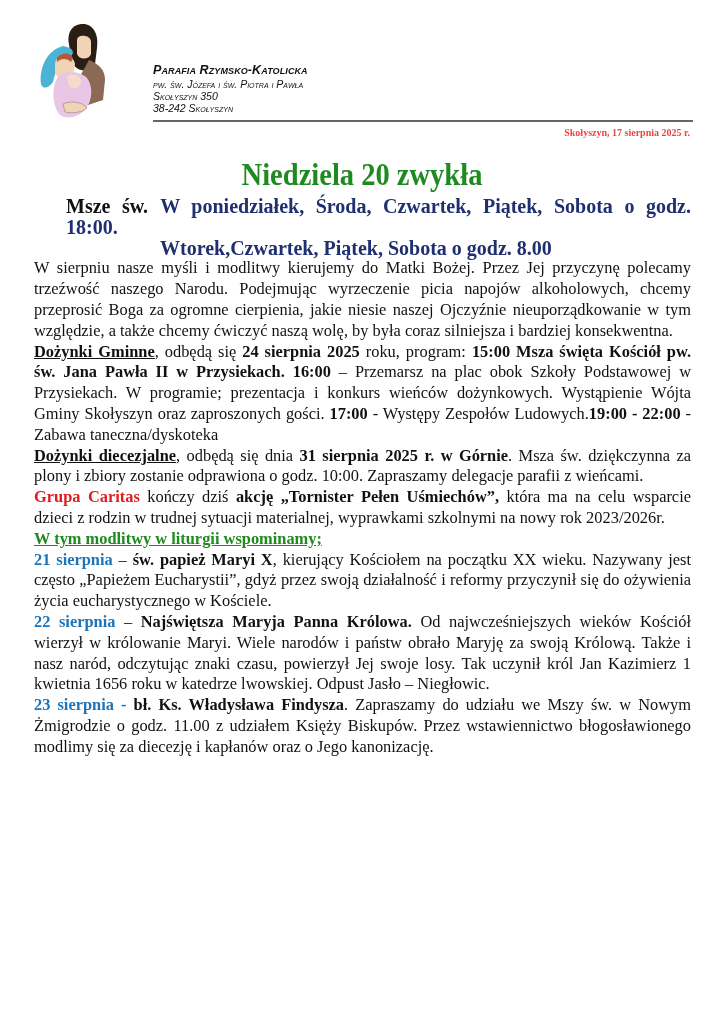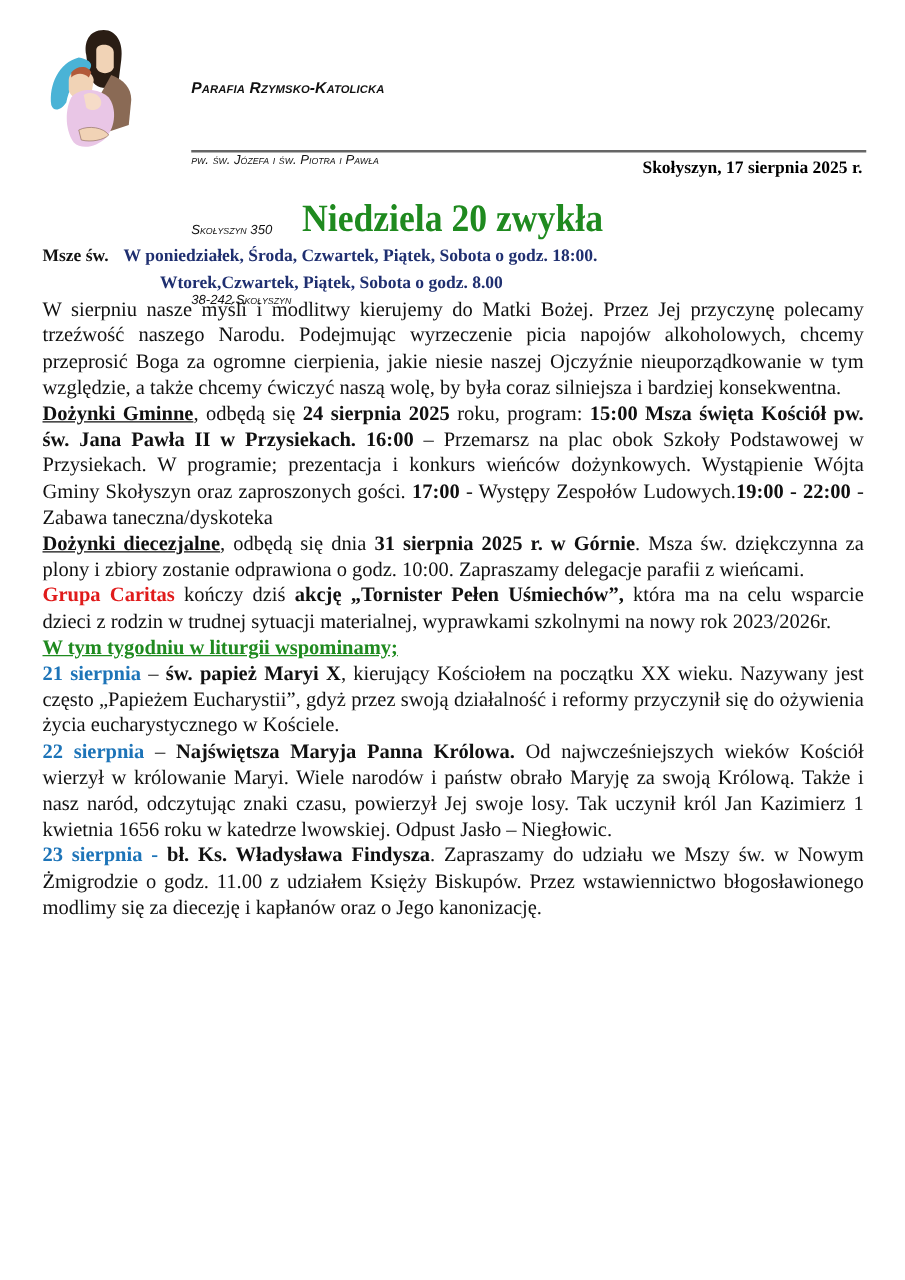--- a/index.html
+++ b/index.html
@@ -1,27 +1,27 @@
 <!DOCTYPE html>
 <html><head>
   <meta charset="utf-8">
   <style>
     html, body { margin: 0; padding: 0; background: #ffffff; }
     body { width: 724px; height: 1024px; position: relative; overflow: hidden; }
     .page { position: absolute; left: 0; top: 0; width: 724px; height: 1023px; }
     .logo { position: absolute; left: 33px; top: 20px; width: 88px; height: 104px; }
     .org { position: absolute; left: 153px; top: 63px; font-family: "Liberation Sans", sans-serif; font-style: italic; color: #111; }
     .org .l1 { font-size: 12.5px; font-weight: bold; font-variant: small-caps; letter-spacing: 0.1px; line-height: 15px; }
-    .org .l2, .org .l3, .org .l4 { font-size: 10.5px; font-variant: small-caps; line-height: 12px; margin-top: 44px; }
+    .org .l2, .org .l3, .org .l4 { font-size: 10.5px; font-variant: small-caps; line-height: 12px; }
     .hline { position: absolute; left: 153px; top: 120px; width: 540px; height: 2px; background: #666; }
-    .dateline { position: absolute; right: 34px; top: 127px; font-family: "Liberation Serif", serif; font-weight: bold; font-size: 14px; color: #000000; }
+    .dateline { position: absolute; right: 34px; top: 127px; font-family: "Liberation Serif", serif; font-weight: bold; font-size: 10px; color: #ef4444; }
     .title { position: absolute; left: 0; width: 724px; top: 157px; text-align: center; font-family: "Liberation Serif", serif; font-weight: bold; font-size: 31px; color: #1f8a1f; letter-spacing: 0px; transform: scaleX(0.92); }
     .body { position: absolute; left: 34px; top: 196px; width: 657px; font-family: "Liberation Serif", serif; font-size: 16.4px; line-height: 20.8px; color: #111; text-align: justify; }
     .body p { margin: 0; }
-    .msze { font-weight: bold; font-size: 14px; }
+    .msze { font-weight: bold; font-size: 20px; margin-left: 32px; }
     .msze .navy { color: #1f2f70; }
     .msze .row2 { padding-left: 94px; color: #1f2f70; }
     .b { font-weight: bold; }
     .u { text-decoration: underline; }
     .red { color: #e01b1b; font-weight: bold; }
     .green { color: #1f8a1f; font-weight: bold; text-decoration: underline; }
     .blue { color: #1d74b8; font-weight: bold; }
     .gap { display: inline-block; width: 12px; }
   </style>
 </head>
@@ -66,21 +66,21 @@
 
 
     <p>W sierpniu nasze myśli i modlitwy kierujemy do Matki Bożej. Przez Jej przyczynę polecamy trzeźwość naszego Narodu. Podejmując wyrzeczenie picia napojów alkoholowych, chcemy przeprosić Boga za ogromne cierpienia, jakie niesie naszej Ojczyźnie nieuporządkowanie w tym względzie, a także chcemy ćwiczyć naszą wolę, by była coraz silniejsza i bardziej konsekwentna.</p>
 
     <p><span class="b u">Dożynki Gminne</span><span>, odbędą się </span><span class="b">24 sierpnia 2025</span><span> roku, program:  </span><span class="b">15:00 Msza święta Kościół pw. św. Jana Pawła II w Przysiekach. 16:00</span><span> – Przemarsz na plac obok Szkoły Podstawowej w Przysiekach. W programie; prezentacja i konkurs wieńców dożynkowych. Wystąpienie Wójta Gminy Skołyszyn oraz zaproszonych gości. </span><span class="b">17:00</span><span> - Występy Zespołów Ludowych.</span><span class="b">19:00 - 22:00</span><span> - Zabawa taneczna/dyskoteka</span></p>
 
     <p><span class="b u">Dożynki diecezjalne</span><span>, odbędą się dnia </span><span class="b">31 sierpnia 2025 r. w Górnie</span><span>. Msza św. dziękczynna za plony i zbiory zostanie odprawiona o godz. 10:00. Zapraszamy delegacje parafii z wieńcami.</span></p>
 
     <p><span class="red">Grupa Caritas</span><span> kończy dziś  </span><span class="b">akcję „Tornister Pełen Uśmiechów”,</span><span>   która ma na celu wsparcie dzieci z rodzin w trudnej sytuacji materialnej, wyprawkami szkolnymi na nowy rok 2023/2026r.</span></p>
 
-    <p class="green">W tym tygodniu w liturgii wspominamy;</p>
+    <p class="green">W tym modlitwy w liturgii wspominamy;</p>
 
 
     <p><span class="blue">21 sierpnia</span><span> – </span><span class="b">św. papież Maryi X</span><span>, kierujący Kościołem na początku XX wieku. Nazywany jest często „Papieżem Eucharystii”, gdyż przez swoją działalność i reformy przyczynił się do ożywienia życia eucharystycznego w Kościele.</span></p>
 
     <p><span class="blue">22 sierpnia</span><span> – </span><span class="b">Najświętsza Maryja Panna Królowa.</span><span> Od najwcześniejszych wieków Kościół wierzył w królowanie Maryi. Wiele narodów i państw obrało Maryję za swoją Królową. Także i nasz naród, odczytując znaki czasu, powierzył Jej swoje losy. Tak uczynił król Jan Kazimierz 1 kwietnia 1656 roku w katedrze lwowskiej. Odpust Jasło – Niegłowic.</span></p>
 
     <p><span class="blue">23 sierpnia -</span><span>  </span><span class="b">bł. Ks. Władysława Findysza</span><span>. Zapraszamy do udziału we Mszy św. w Nowym Żmigrodzie o godz. 11.00 z udziałem Księży Biskupów. Przez wstawiennictwo błogosławionego modlimy się  za diecezję i kapłanów oraz o Jego kanonizację.</span></p>
   </div>
 </div>
 

